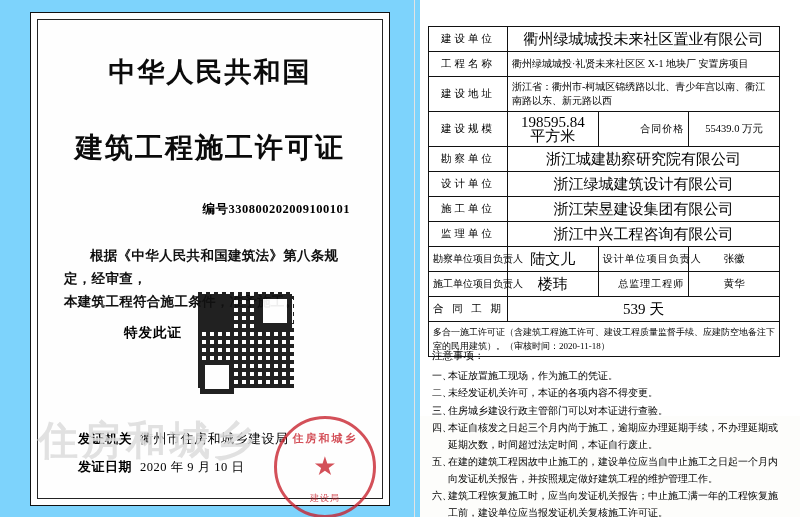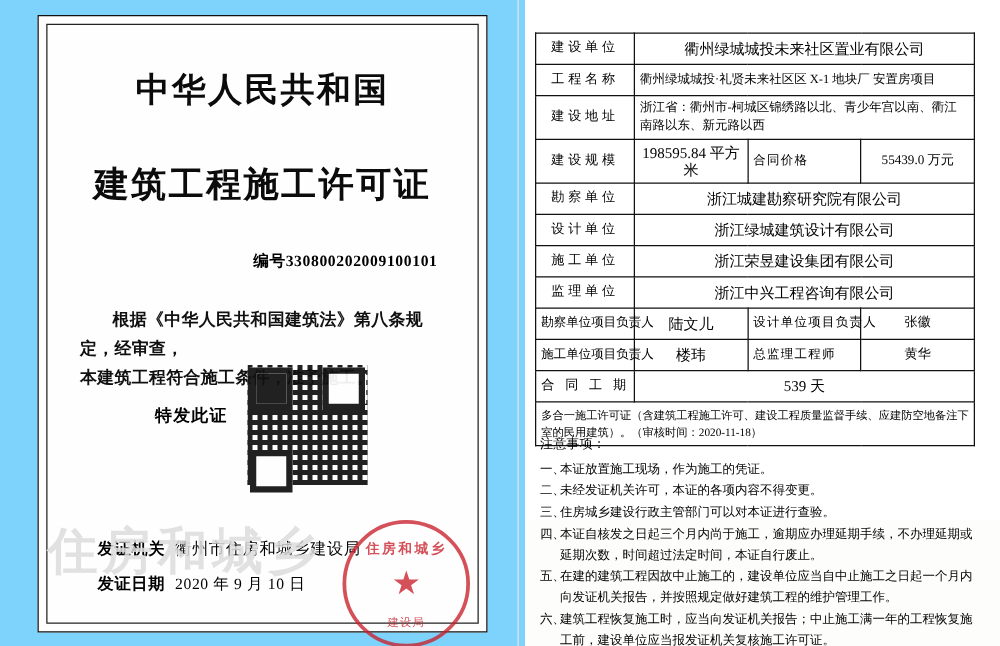--- a/index.html
+++ b/index.html
@@ -227,30 +227,30 @@
   }
   td.lbl-narrow {
     width: 70px;
     text-align: center;
     letter-spacing: 0px;
     font-size: 10px;
     white-space: nowrap;
   }
   td.val {
     text-align: center;
-    font-size: 12px;
+    font-size: 15px;
   }
   td.val-left {
     text-align: left;
     font-size: 10px;
     line-height: 15px;
   }
   td.lbl2 {
     width: 58px;
-    text-align: left;
+    text-align: right;
     letter-spacing: 1px;
     font-size: 10px;
     white-space: nowrap;
   }
   td.val2 { width: 52px; text-align: center; font-size: 10.5px; }
   td.note {
     font-size: 9px;
     line-height: 14px;
     text-align: left;
     padding: 4px 6px;

